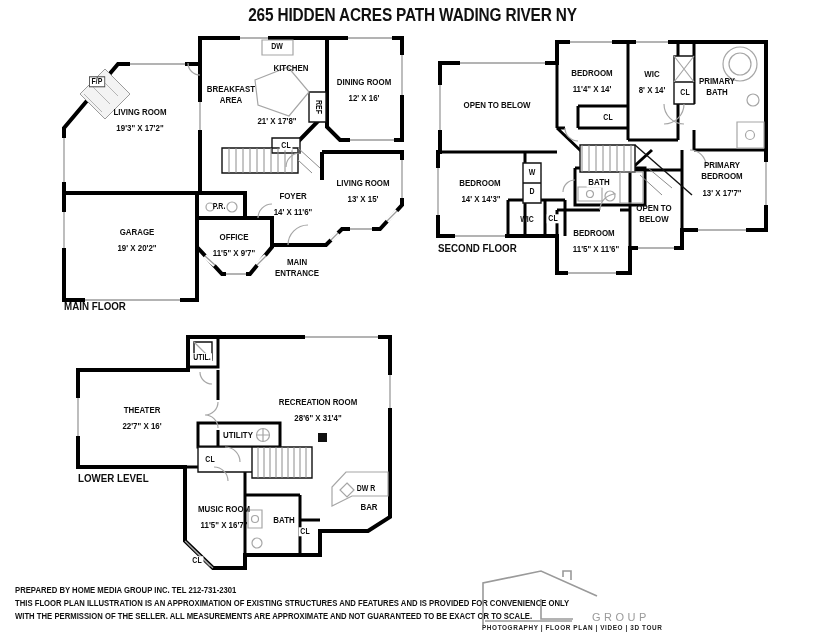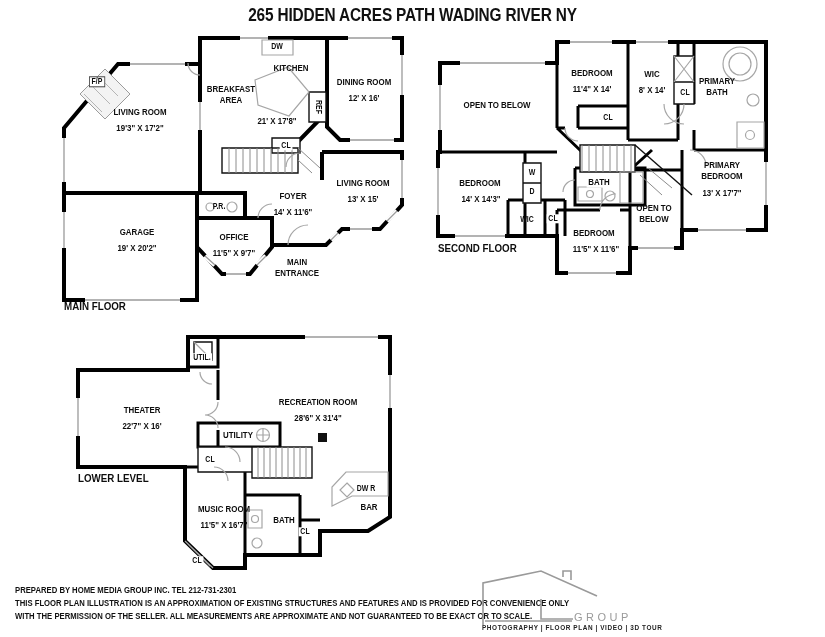--- a/index.html
+++ b/index.html
@@ -32,21 +32,21 @@
   .footer div{
     font-size:8.4px;font-weight:bold;line-height:13.2px;white-space:nowrap;
     transform:scaleX(0.92);transform-origin:left top;
   }
   .logo{position:absolute;left:477px;top:569px;width:175px;height:66px;}
   .logo-brand{
     position:absolute;left:4px;top:10px;font-size:29px;color:#1c1c1c;
     letter-spacing:0.5px;white-space:nowrap;
   }
   .logo-group{
-    position:absolute;left:97px;top:42px;font-size:11px;color:#9a9a9a;
+    position:absolute;left:115px;top:42px;font-size:11px;color:#9a9a9a;
     letter-spacing:3.5px;white-space:nowrap;
   }
   .logo-tagline{
     position:absolute;left:5px;top:55px;font-size:6.4px;font-weight:bold;
     color:#222;letter-spacing:0.6px;white-space:nowrap;
   }
 </style>
 </head>
 <body>
 

